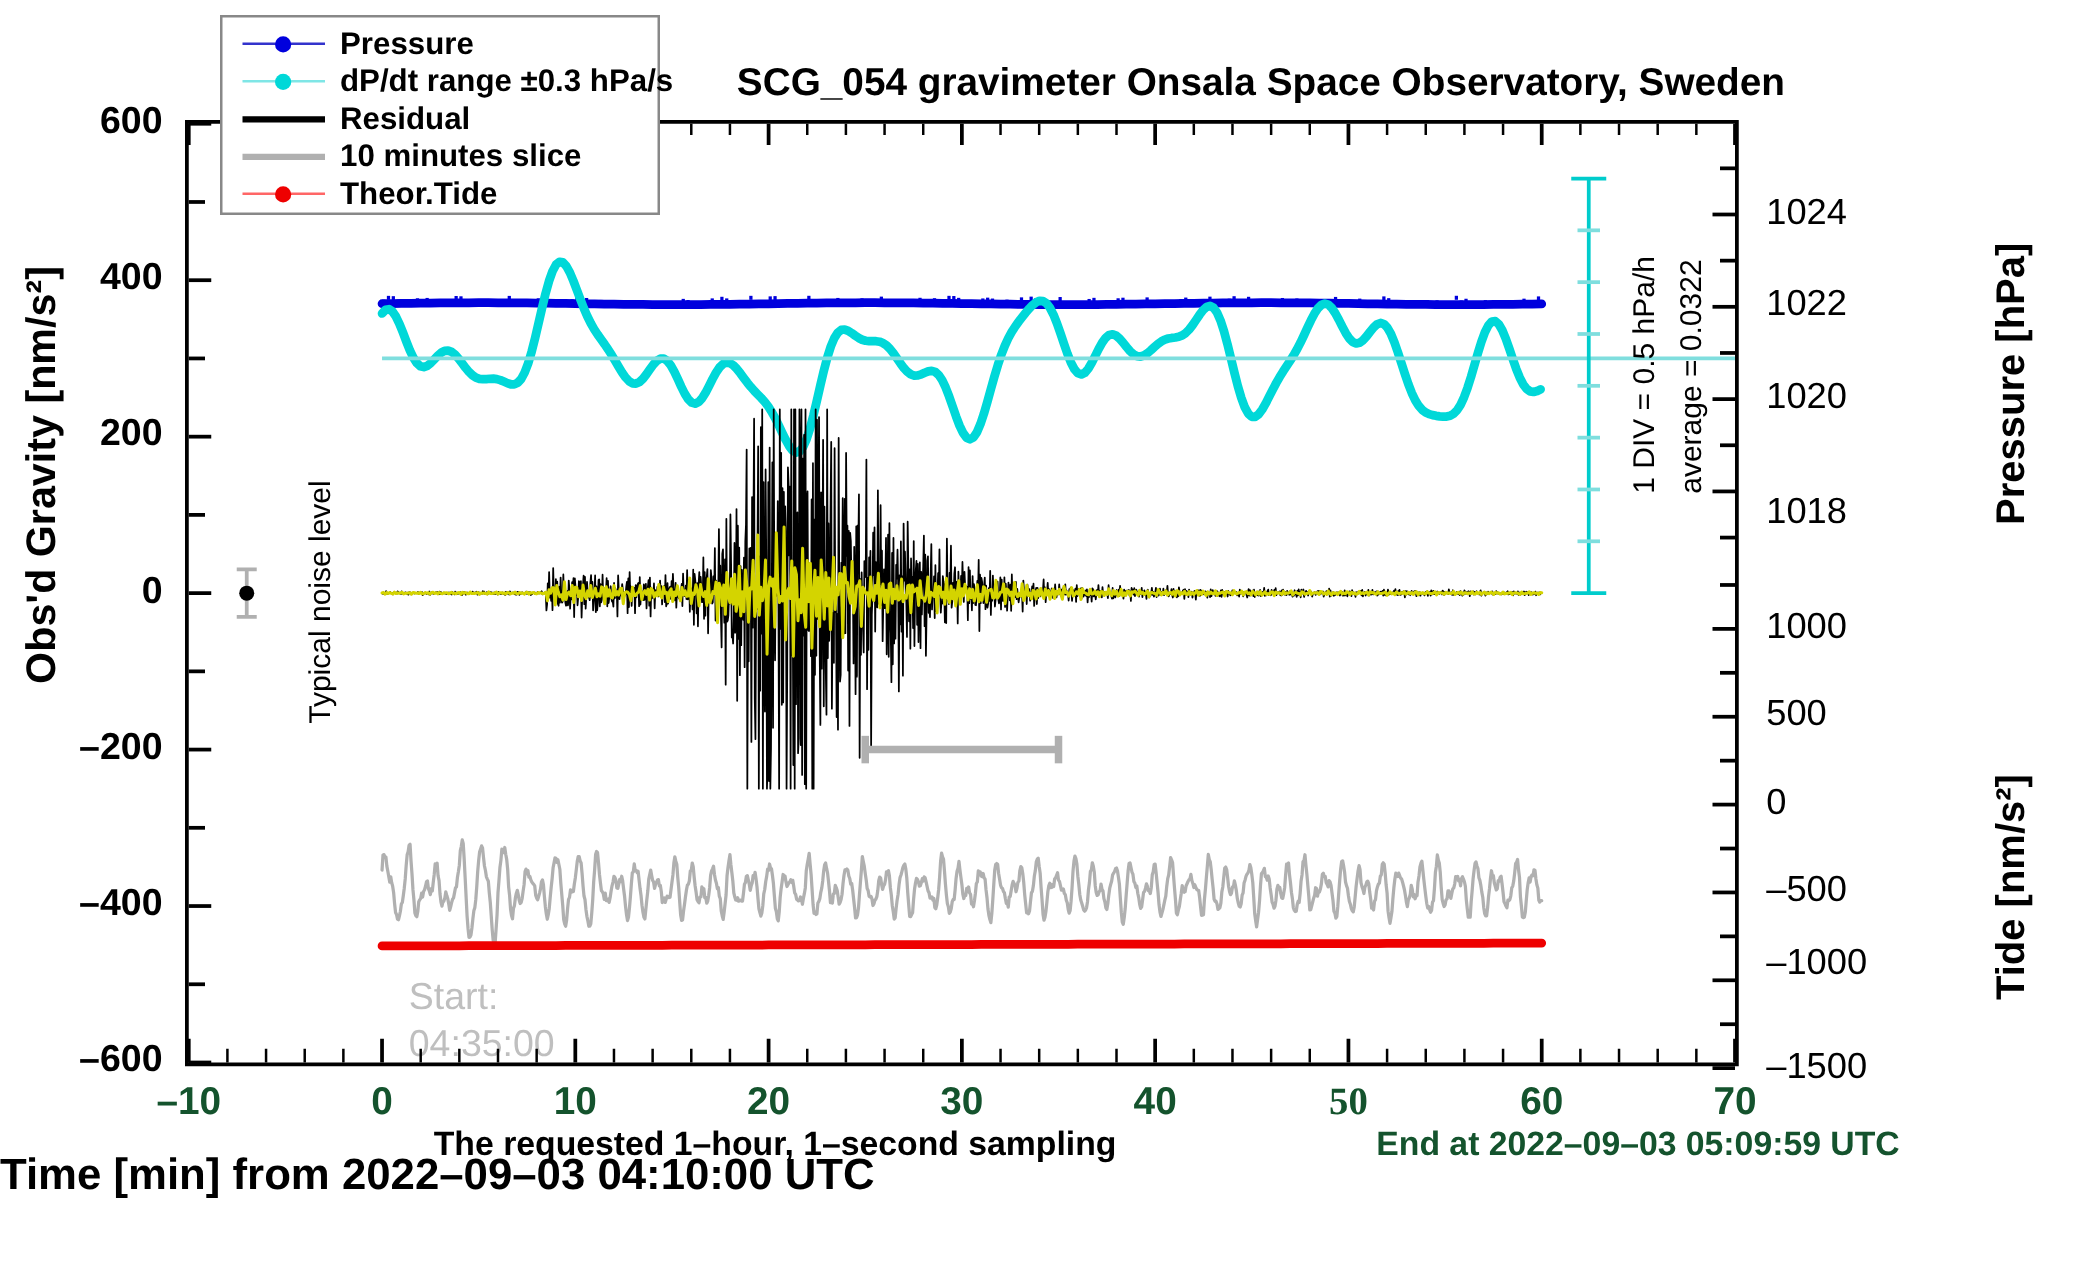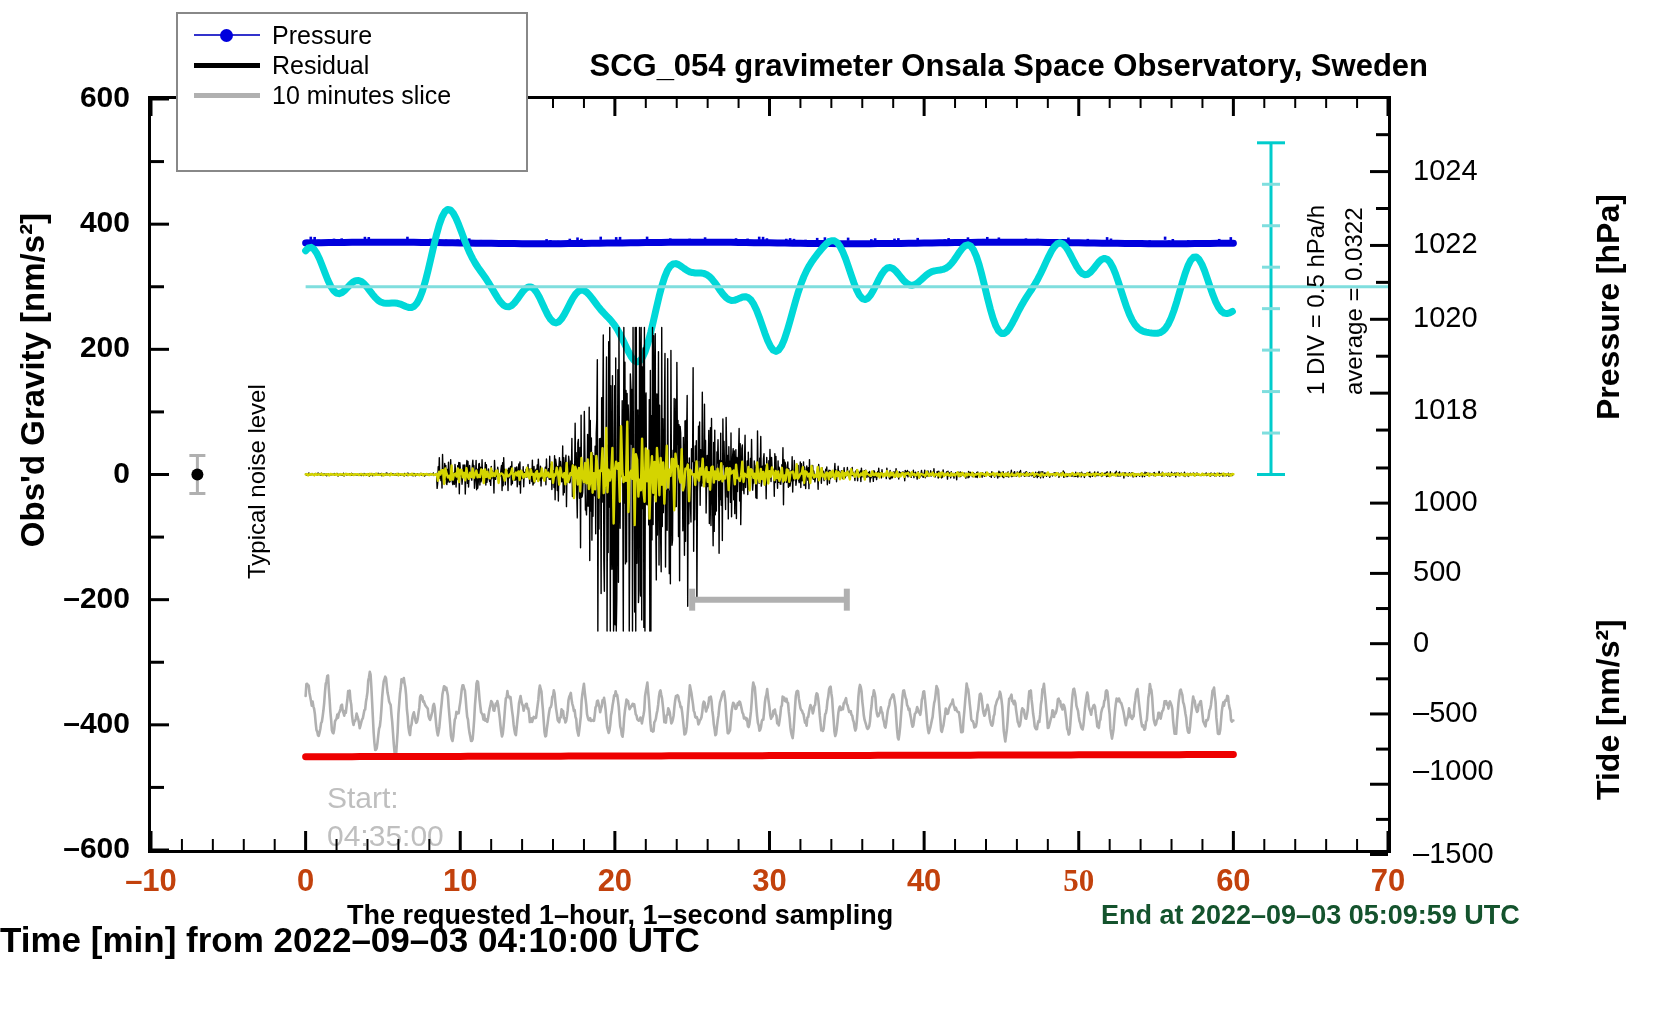--- a/index.html
+++ b/index.html
@@ -33,38 +33,38 @@
   }
   .ylabel-right{
     position:absolute;
     transform:rotate(-90deg);transform-origin:left top;
     font-size:32px;font-weight:700;color:#000;white-space:nowrap;
   }
 
   
   .xtick-lbl{
     position:absolute;width:100px;text-align:center;
-    font-size:31px;font-weight:700;color:#c2410c;
+    font-size:31px;font-weight:700;color:#14532d;
   }
   #xaxis-title{
     position:absolute;left:0;top:920px;width:1676px;
     font-size:35px;font-weight:700;color:#000;
   }
 
   
   #chart-title{
     position:absolute;left:508px;top:48px;width:920px;text-align:right;
     font-size:31px;font-weight:700;color:#000;white-space:nowrap;
   }
 
   
   #legend{
     position:absolute;left:176px;top:12px;width:352px;height:160px;
     border:2px solid #888;background:#fff;box-sizing:border-box;
-    padding:6px 10px 0 10px;z-index:30;
+    padding:6px 10px 0 10px;z-index:30;font-weight:bold;
   }
   .legend-row{display:flex;align-items:center;height:30px;margin-bottom:0px;}
   .legend-sample{position:relative;width:78px;height:26px;flex:0 0 78px;}
   .legend-sample .ln{position:absolute;left:6px;top:12px;width:66px;height:2px;}
   .legend-sample .ln.thick{height:5px;top:11px;}
   .legend-sample .dot{position:absolute;left:32px;top:7px;width:13px;height:13px;border-radius:50%;}
   .legend-text{font-size:25px;color:#000;white-space:nowrap;padding-left:6px;}
 
   
   .annot-rot{
@@ -95,29 +95,43 @@
   <div id="legend">
     <div class="legend-row">
       <span class="legend-sample">
         <span class="ln" style="background:#3333cc"></span>
           <span class="dot" style="background:#0000dd"></span>
       </span>
       <span class="legend-text">Pressure</span>
     </div>
     <div class="legend-row">
       <span class="legend-sample">
+        <span class="ln" style="background:#7fe6e6"></span>
+          <span class="dot" style="background:#00d8d8"></span>
+      </span>
+      <span class="legend-text">dP/dt range ±0.3 hPa/s</span>
+    </div>
+    <div class="legend-row">
+      <span class="legend-sample">
         <span class="ln thick" style="background:#000000"></span>
       </span>
       <span class="legend-text">Residual</span>
     </div>
     <div class="legend-row">
       <span class="legend-sample">
         <span class="ln thick" style="background:#b0b0b0"></span>
       </span>
       <span class="legend-text">10 minutes slice</span>
+    </div>
+    <div class="legend-row">
+      <span class="legend-sample">
+        <span class="ln" style="background:#ff6666"></span>
+          <span class="dot" style="background:#ee0000"></span>
+      </span>
+      <span class="legend-text">Theor.Tide</span>
     </div>
   </div>
 
   <div class="ylabel-left" style="left:14px;top:700px;width:640px;">Obs'd Gravity [nm/s²]</div>
 
   <div class="ylabel-right" style="left:1590px;top:420px;">Pressure [hPa]</div>
   <div class="ylabel-right" style="left:1590px;top:800px;">Tide [nm/s²]</div>
 
   <div id="xaxis-title">Time [min] from 2022–09–03 04:10:00 UTC</div>
 

